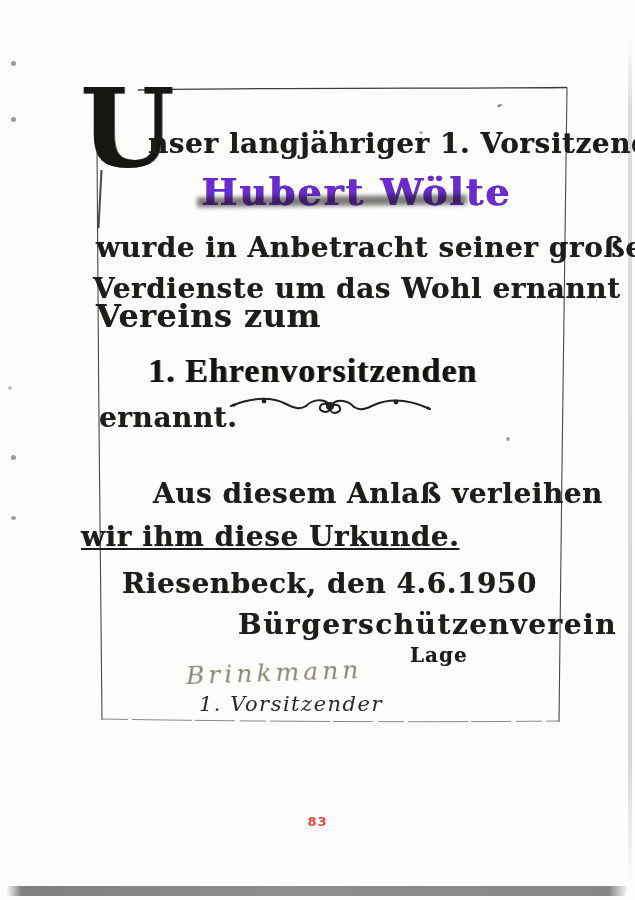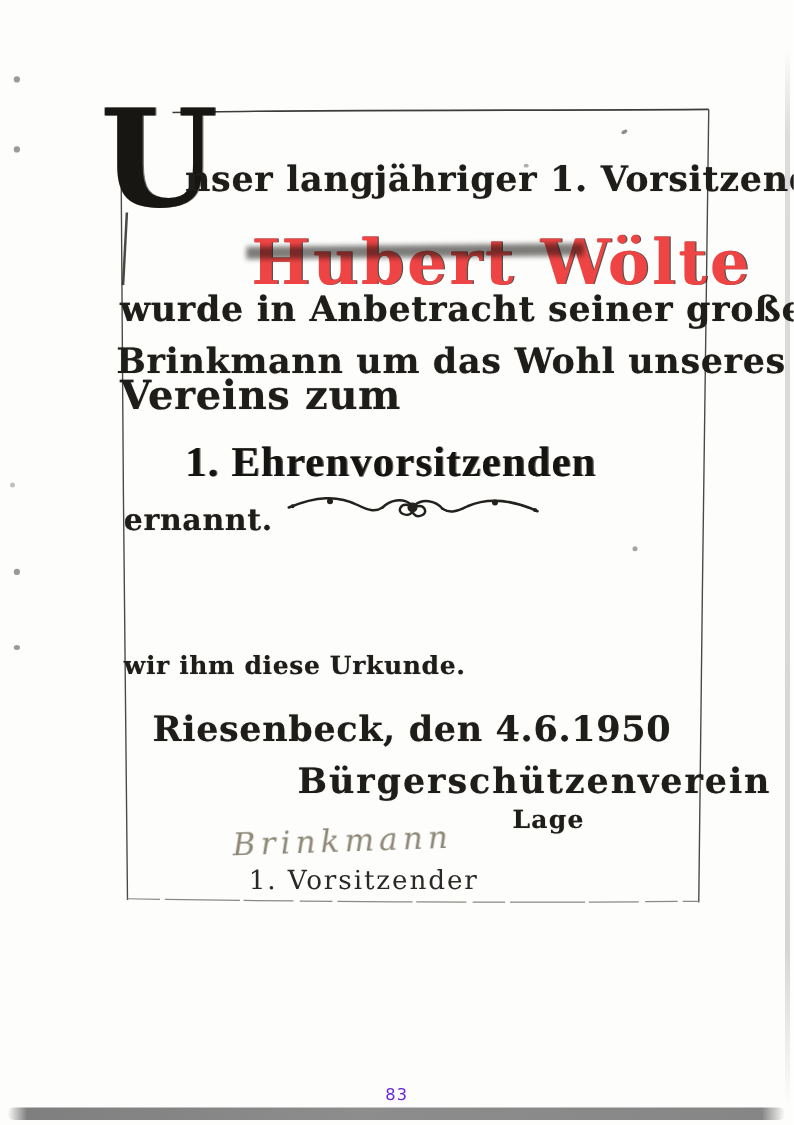--- a/index.html
+++ b/index.html
@@ -45,55 +45,55 @@
     left:80px;top:74px;
     font-size:108px;line-height:1;
     font-weight:bold;color:#181613;
     text-shadow:1px 0 0 rgba(20,18,15,.6);
   }
   .dropcap-tail{
     position:absolute;left:99px;top:170px;width:2px;height:58px;
     background:#2a2824;transform:rotate(3deg);opacity:.85;
   }
   .line-opening{left:148px;top:128px;font-size:28px;}
-  .line-name{left:201px;top:170px;font-size:50px;letter-spacing:2px;color:#ef4444;text-shadow:1px 0 0 rgba(10,10,10,.7);margin-top:11px;}
+  .line-name{left:201px;top:170px;font-size:38px;letter-spacing:2px;color:#6d28d9;text-shadow:1px 0 0 rgba(10,10,10,.7);}
   .name-smear{
     position:absolute;left:197px;top:196px;width:270px;height:10px;
     background:#14120e;opacity:.55;filter:blur(2px);
     transform:rotate(-0.6deg);
   }
   .line-body1{left:96px;top:232px;font-size:28px;}
   .line-body2{left:93px;top:273px;font-size:28px;}
   .line-body3{left:96px;top:298px;font-size:32px;}
   .line-honor{left:148px;top:351px;font-size:34px;letter-spacing:1px;color:#161410;text-shadow:1px 0 0 rgba(10,10,10,.65);font-family:Liberation Serif, serif;}
   .flourish{position:absolute;left:228px;top:392px;}
-  .line-ernannt{left:99px;top:402px;font-size:24px;}
+  .line-ernannt{left:99px;top:402px;font-size:28px;}
   .line-bestow1{left:153px;top:478px;font-size:28px;}
-  .line-bestow2{left:99px;top:521px;font-size:20px;}
+  .line-bestow2{left:81px;top:521px;font-size:28px;text-decoration:underline;}
   .line-placedate{left:94px;top:568px;font-size:28px;margin-left:28px;}
   .line-org{left:238px;top:609px;font-size:28px;letter-spacing:1.5px;}
   .line-orgplace{left:410px;top:644px;font-size:20px;letter-spacing:1px;}
   .line-signature{
     position:absolute;left:186px;top:658px;
     font-size:25px;font-style:italic;font-weight:normal;
     color:#8d8878;letter-spacing:4px;white-space:nowrap;
     transform:rotate(-2deg);
     filter:blur(0.4px);
   }
   .line-signerrole{
     position:absolute;left:199px;top:692px;
-    font-size:21px;font-weight:normal;
+    font-size:21px;font-style:italic;font-weight:normal;
     color:#2b2925;letter-spacing:1.5px;white-space:nowrap;
   }
   
   .page-number{
-    position:absolute;left:0;top:869px;width:635px;
+    position:absolute;left:0;top:814px;width:635px;
     text-align:center;
     font-family:"DejaVu Sans", sans-serif;
-    font-size:13px;color:#6d28d9;letter-spacing:1px;
+    font-size:13px;color:#ef4444;letter-spacing:1px;font-weight:bold;
   }
 </style>
 </head>
 <body>
 
 <div id="canvas">
 
   <div class="scan-edge-right"></div>
   <div class="scan-edge-bottom"></div>
 
@@ -116,41 +116,42 @@
 
   <div class="dropcap">U</div>
   <div class="dropcap-tail"></div>
 
   <div class="frak line-opening">nser langjähriger 1. Vorsitzender</div>
 
   <div class="frak line-name">Hubert Wölte</div>
   <div class="name-smear"></div>
 
   <div class="frak line-body1">wurde in Anbetracht seiner großen</div>
-  <div class="frak line-body2">Brinkmann um das Wohl unseres</div>
+  <div class="frak line-body2">Verdienste um das Wohl ernannt</div>
   <div class="frak line-body3">Vereins zum</div>
 
   <div class="frak line-honor">1. Ehrenvorsitzenden</div>
 
   <svg class="flourish" width="205" height="28" viewBox="0 0 205 28">
     <g fill="none" stroke="#23211d" stroke-width="2" stroke-linecap="round">
       <path d="M3,14 C25,5 42,4 58,12 C66,16 72,18 78,14"></path>
       <path d="M202,17 C180,7 162,6 146,13 C138,17 132,19 126,15"></path>
       <path d="M78,14 C84,8 94,6 100,11 C106,16 100,22 94,19 C90,17 92,11 98,12"></path>
       <path d="M126,15 C120,8 110,7 104,12 C99,17 104,23 110,20 C114,18 112,12 106,13"></path>
       <circle cx="102" cy="14" r="4" fill="#23211d" stroke="none"></circle>
       <circle cx="36" cy="9" r="2.4" fill="#23211d" stroke="none"></circle>
       <circle cx="168" cy="10" r="2.4" fill="#23211d" stroke="none"></circle>
       <circle cx="6" cy="13" r="1.6" fill="#23211d" stroke="none"></circle>
       <circle cx="200" cy="16" r="1.6" fill="#23211d" stroke="none"></circle>
     </g>
   </svg>
 
   <div class="frak line-ernannt">ernannt.</div>
 
+  <div class="frak line-bestow1">Aus diesem Anlaß verleihen</div>
   <div class="frak line-bestow2">wir ihm diese Urkunde.</div>
 
   <div class="frak line-placedate">Riesenbeck, den 4.6.1950</div>
   <div class="frak line-org">Bürgerschützenverein</div>
   <div class="frak line-orgplace">Lage</div>
 
   <div class="line-signature">Brinkmann</div>
   <div class="line-signerrole">1. Vorsitzender</div>
 
   <div class="page-number">83</div>

